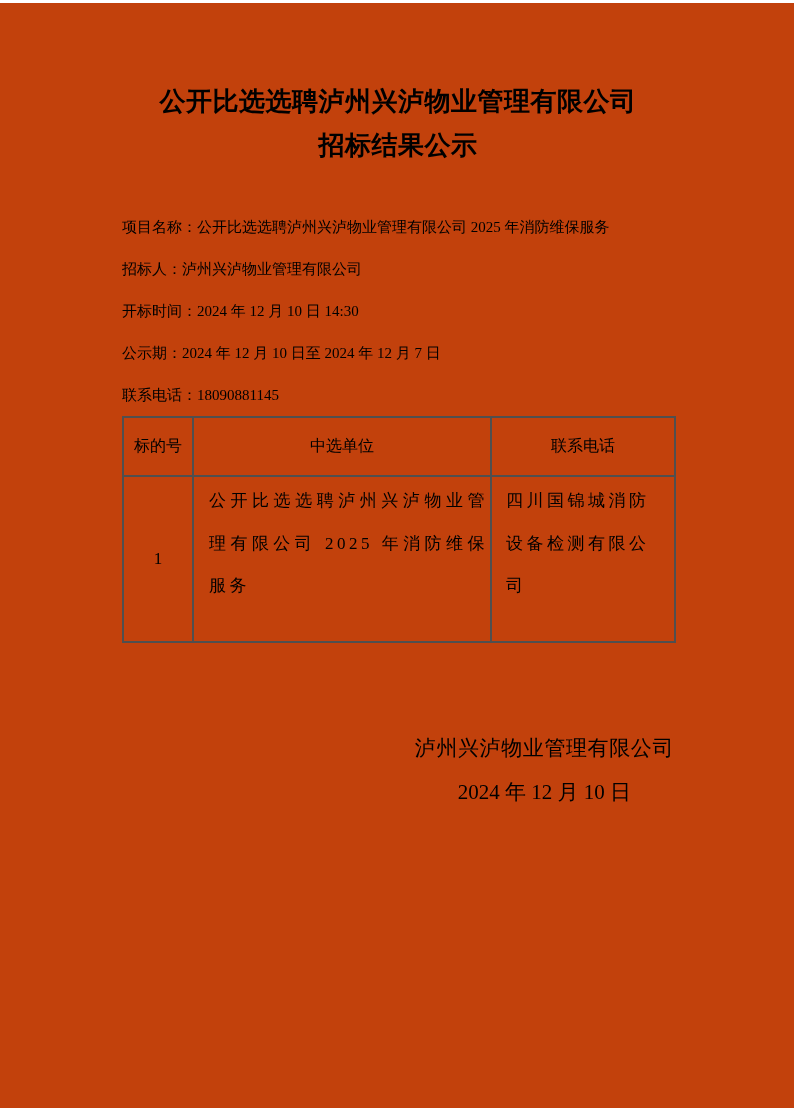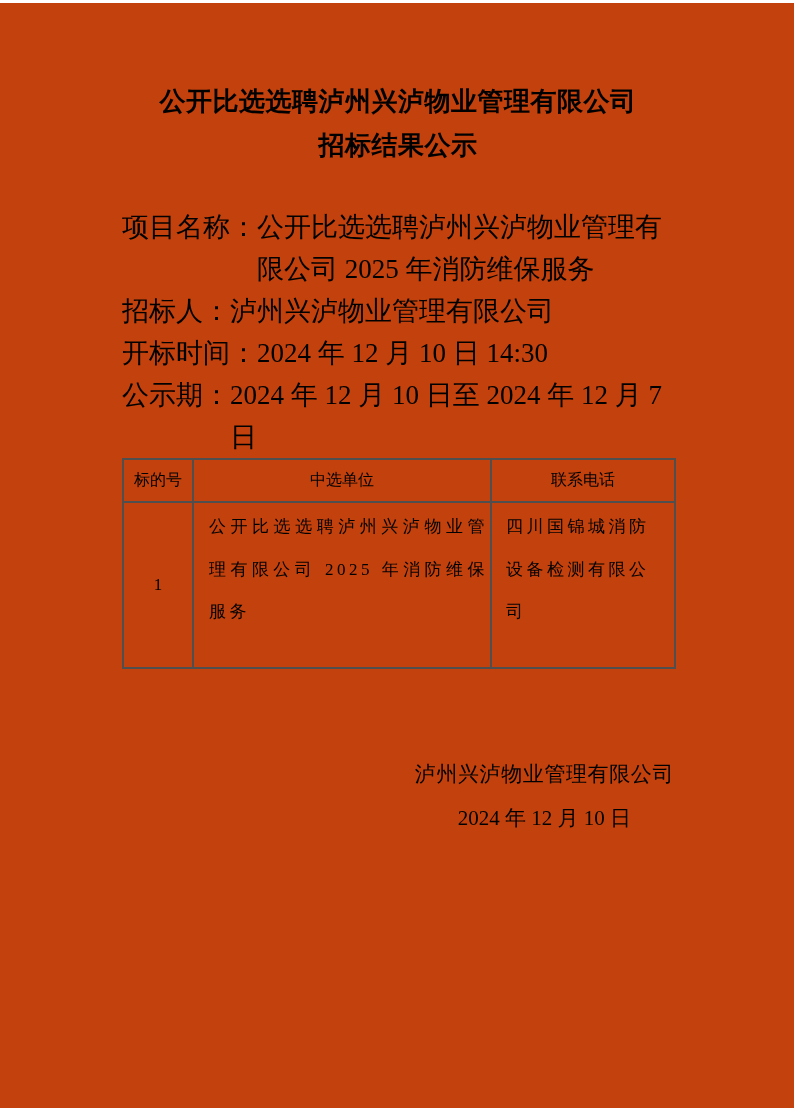--- a/index.html
+++ b/index.html
@@ -23,39 +23,39 @@
     text-align: center;
     font-family: "Liberation Sans", "DejaVu Sans", sans-serif;
     font-weight: bold;
     font-size: 26px;
     line-height: 44px;
     letter-spacing: 0.5px;
   }
   
   .info-block {
     margin-top: 39px;
-    font-size: 27px;
+    font-size: 15px;
     line-height: 42px;
   }
   .info-row { display: flex; align-items: flex-start; }
   .info-label { white-space: nowrap; }
   .info-value { }
   .project-value { width: 420px; }
   
   table.result {
     table-layout: fixed;
     width: 552px;
     border-collapse: collapse;
     margin-top: 0;
   }
   table.result th, table.result td {
     border: 2px solid #4f4f4f;
   }
   table.result th {
-    height: 43px;
+    height: 59px;
     font-weight: normal;
     font-size: 16px;
     text-align: center;
     vertical-align: middle;
   }
   table.result td { height: 166px; font-size: 17px; }
   td.cell-bid-no {
     text-align: center;
     vertical-align: middle;
   }
@@ -104,20 +104,24 @@
         <span class="info-value">泸州兴泸物业管理有限公司</span>
       </div>
       <div class="info-row">
         <span class="info-label">开标时间：</span>
         <span class="info-value">2024 年 12 月 10 日 14:30</span>
       </div>
       <div class="info-row">
         <span class="info-label">公示期：</span>
         <span class="info-value">2024 年 12 月 10 日至 2024 年 12 月 7 日</span>
       </div>
+      <div class="info-row">
+        <span class="info-label">联系电话：</span>
+        <span class="info-value">18090881145</span>
+      </div>
     </div>
 
     <table class="result">
       <colgroup>
         <col style="width:70px">
         <col style="width:298px">
         <col style="width:184px">
       </colgroup>
       <thead>
         <tr>

